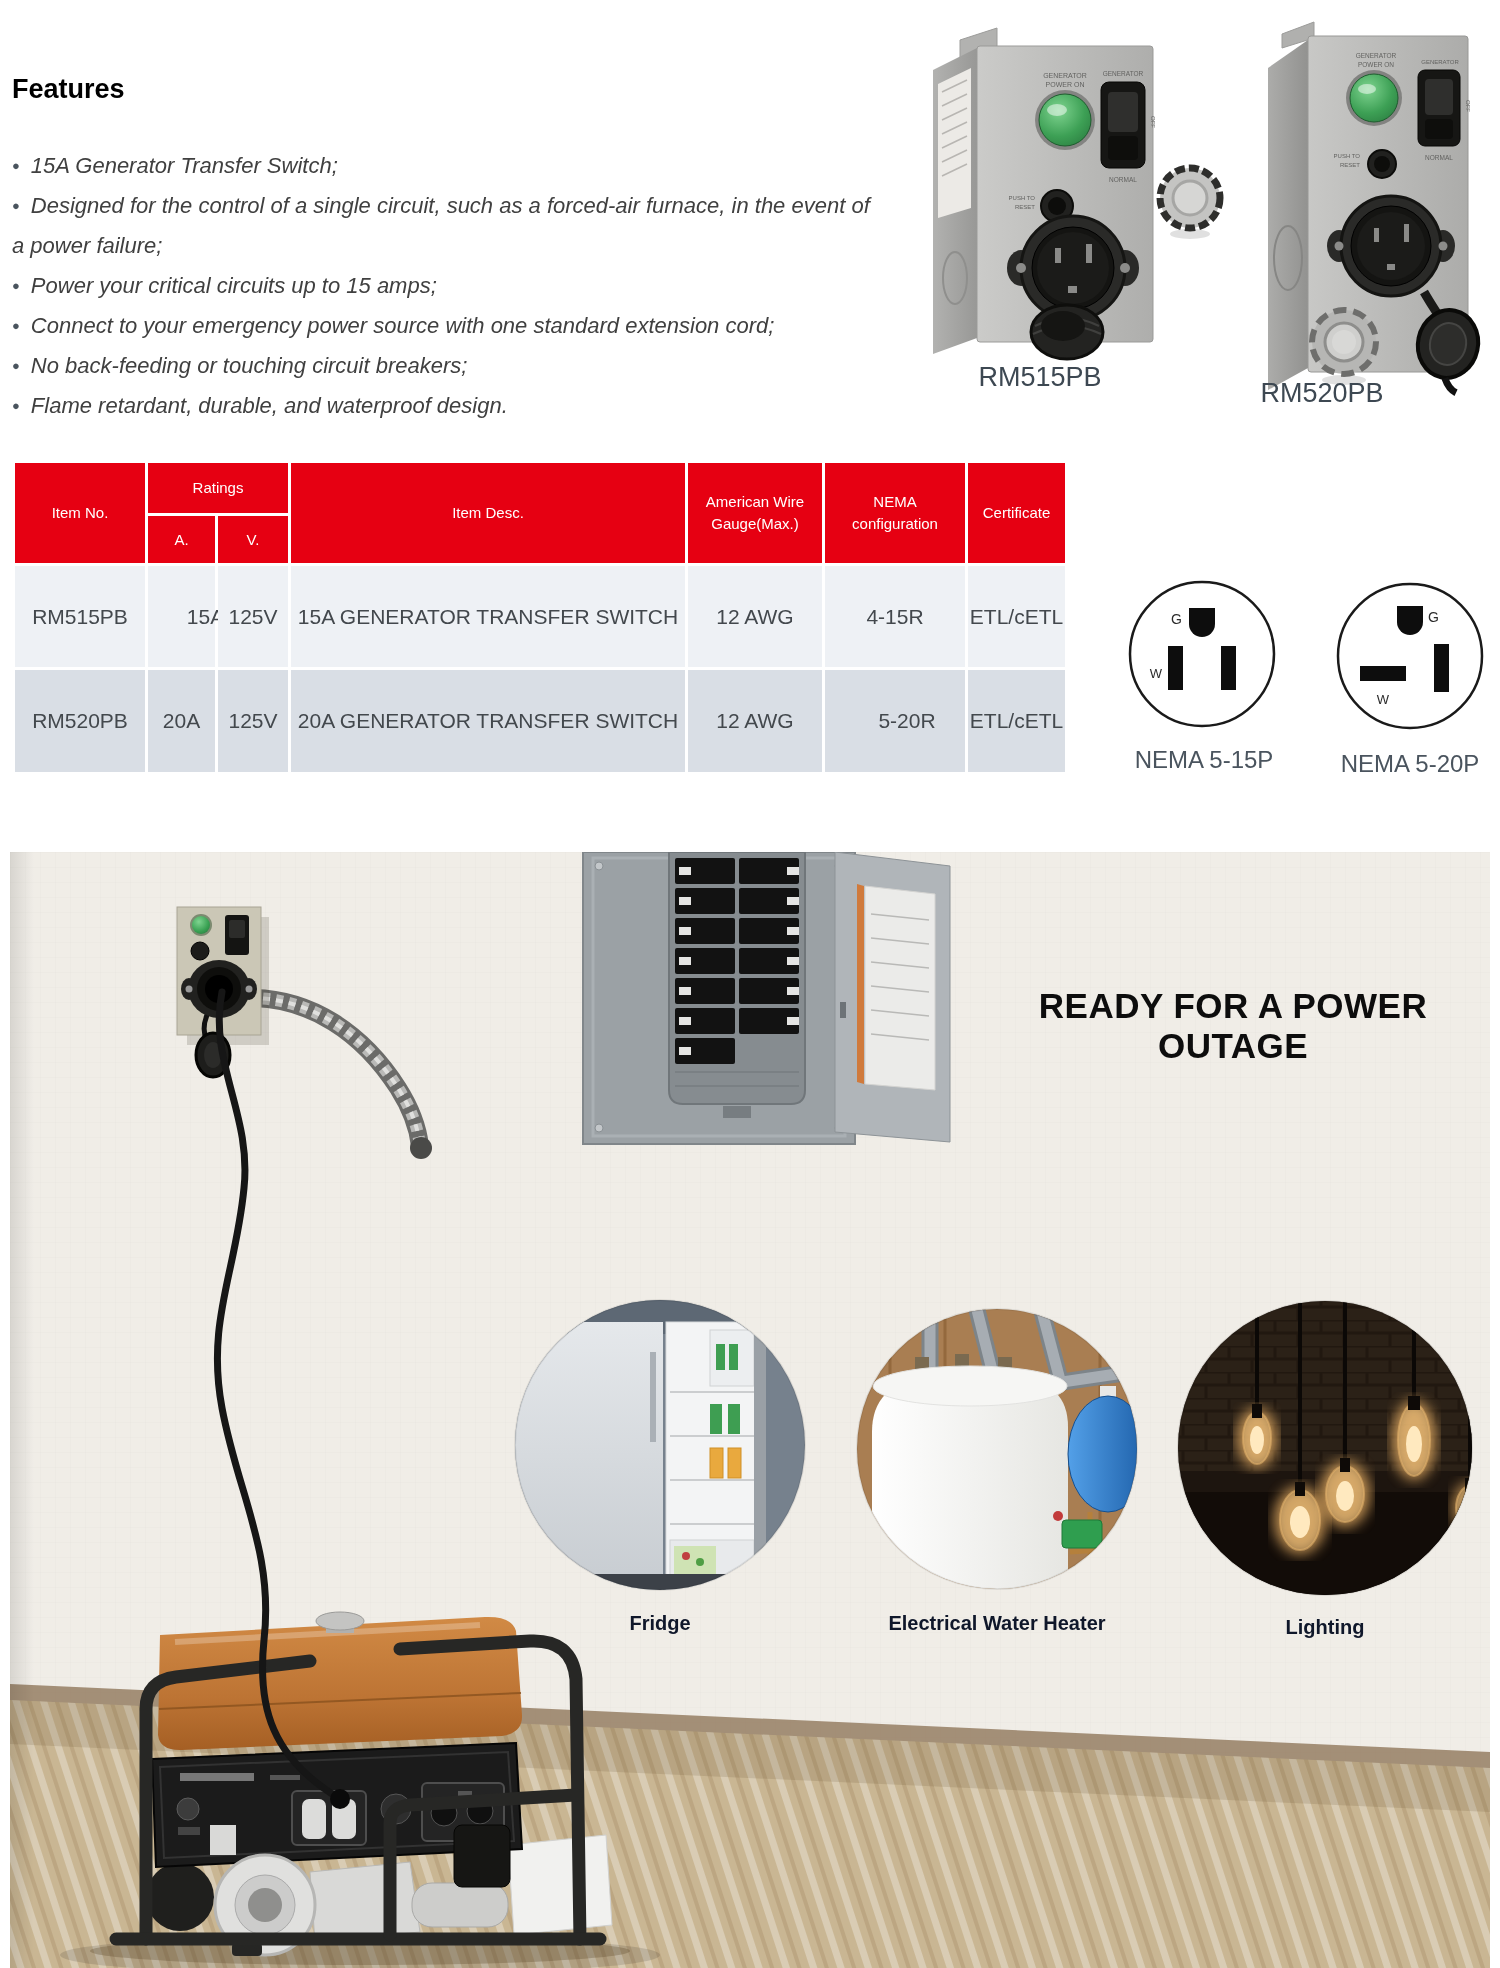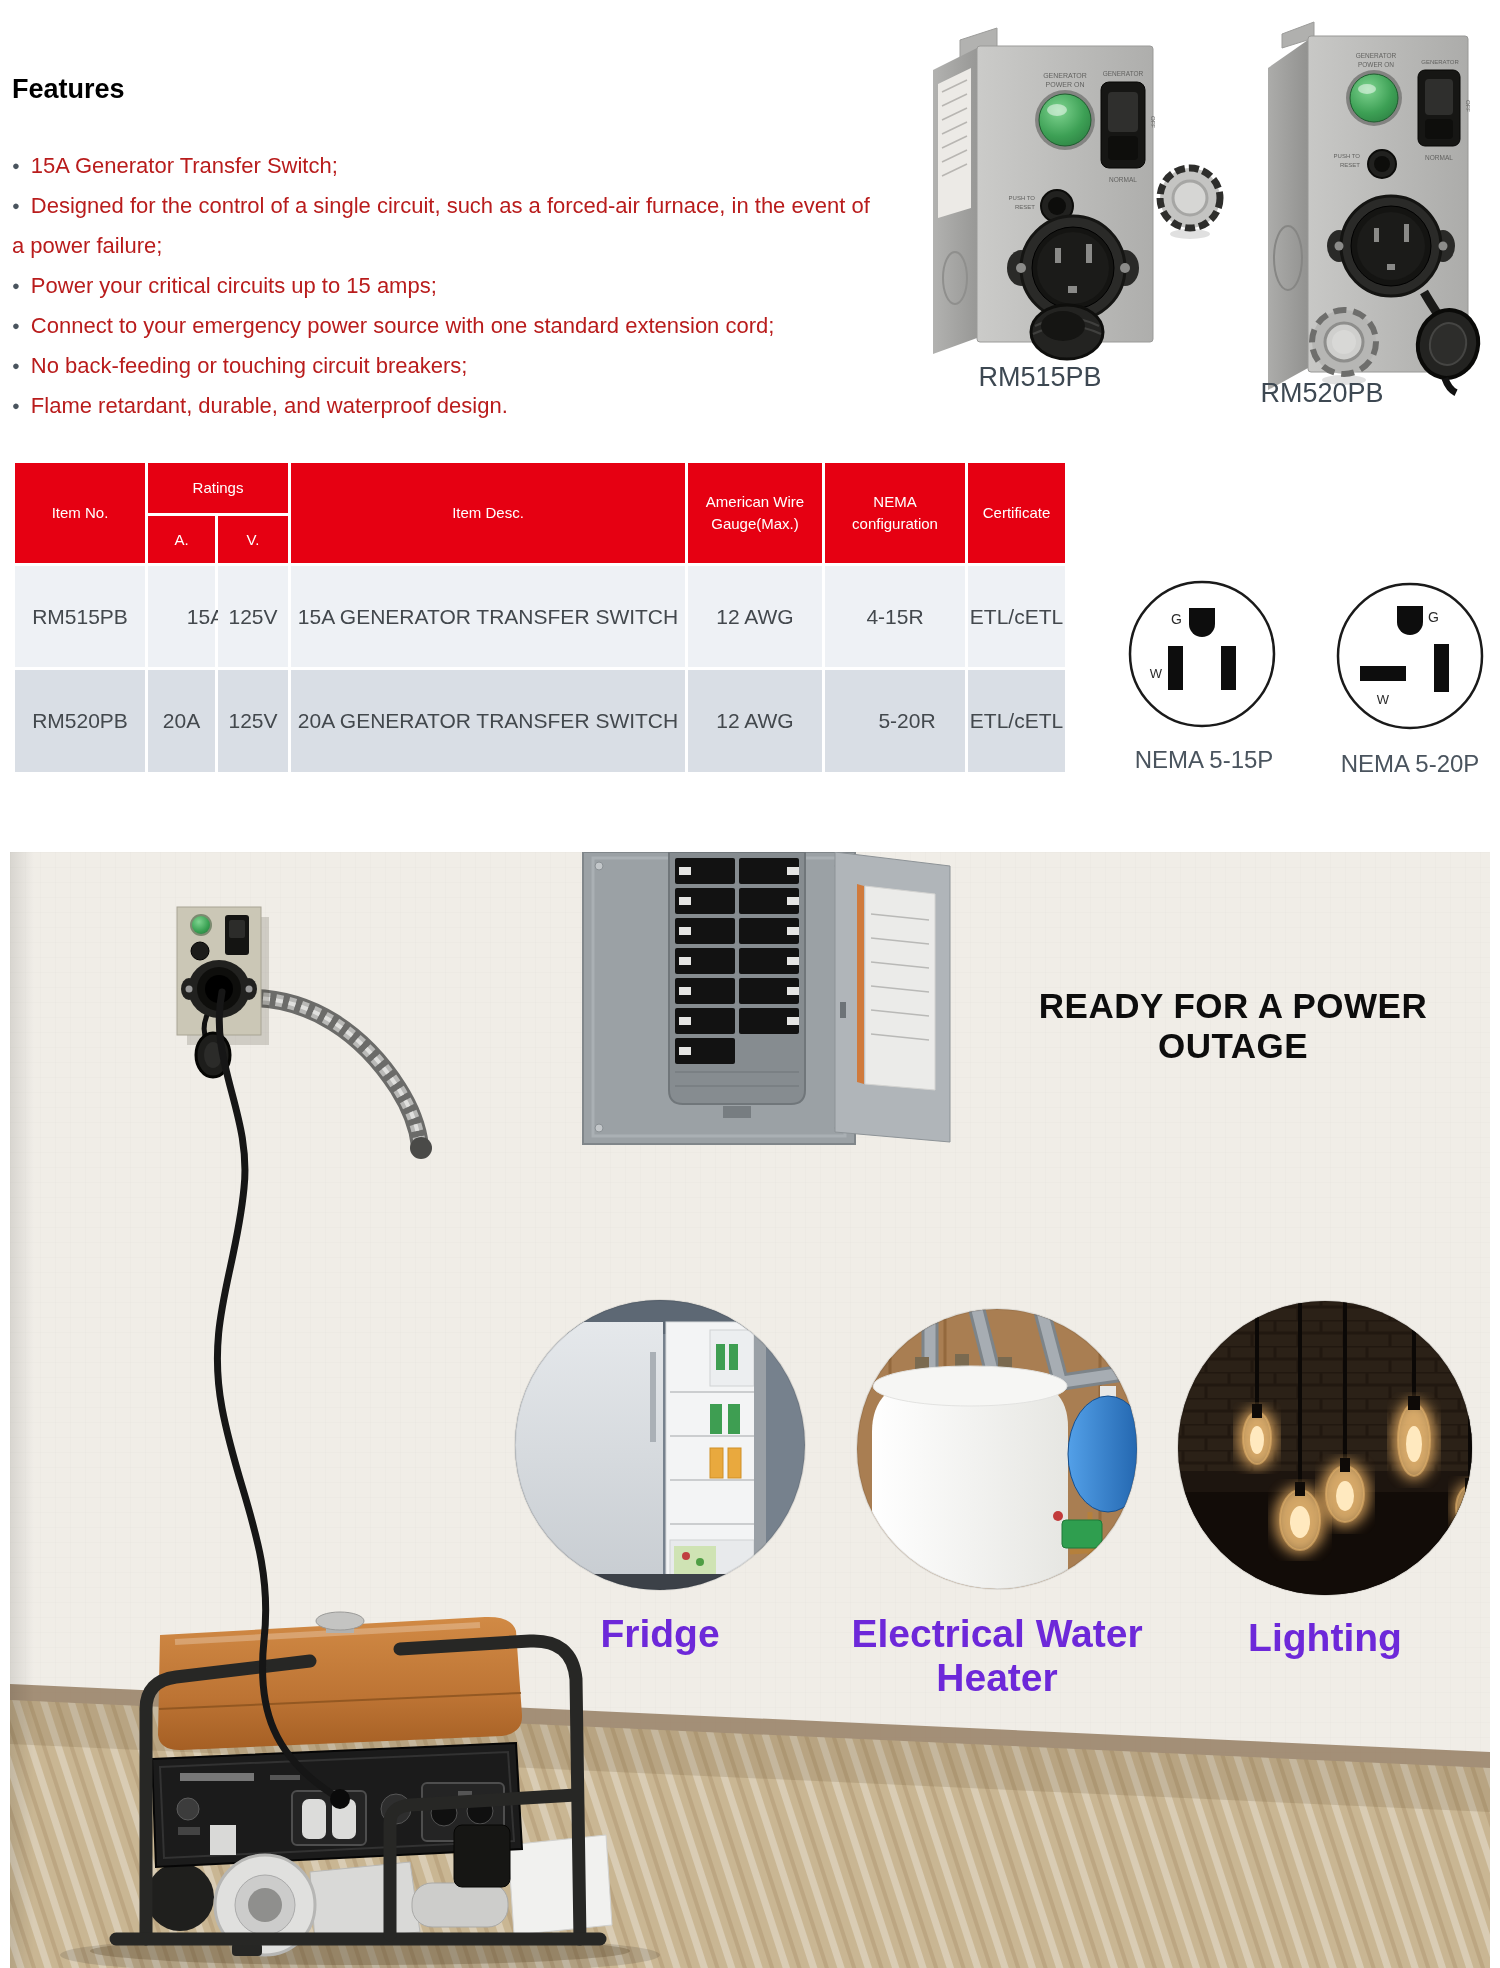--- a/index.html
+++ b/index.html
@@ -3,21 +3,21 @@
 <meta charset="utf-8">
 <style>
   html,body{margin:0;padding:0;}
   .page{position:relative;width:1500px;height:1968px;background:#ffffff;overflow:hidden;
         font-family:"Liberation Sans",sans-serif;color:#1a1a1a;}
   .abs{position:absolute;}
 
   
   .features-title{left:12px;top:74px;font-size:27px;font-weight:700;color:#000;}
   .features-list{left:12px;top:146px;width:860px;list-style:none;margin:0;padding:0;}
-  .features-list li{font-size:22px;line-height:40px;color:#b91c1c;}
+  .features-list li{font-size:22px;line-height:40px;color:#404040;font-style:italic;}
   .features-list li::before{content:"●";font-size:13px;margin-right:11px;vertical-align:3px;color:#4a545e;}
 
   
   .prod-label{font-size:27px;color:#3d4852;text-align:center;}
 
   
   .spec-table{left:15px;top:463px;width:1050px;display:grid;
       grid-template-columns:130px 67px 70px 394px 134px 140px 97px;
       grid-template-rows:50px 47px 101px 102px;gap:3px;}
   .cell{display:flex;align-items:center;justify-content:center;text-align:center;}
@@ -34,21 +34,21 @@
   .c-nema{grid-column:6;grid-row:1/3;}
   .c-cert{grid-column:7;grid-row:1/3;}
 
   
   .nema-label{font-size:24px;color:#4a545e;text-align:center;}
 
   
   .scene{left:10px;top:852px;width:1480px;height:1116px;}
   .scene-headline{left:983px;top:134px;width:480px;text-align:center;
       font-size:35px;font-weight:700;color:#0d0d0d;letter-spacing:.5px;}
-  .circle-label{top:760px;font-size:39px;font-weight:700;color:#6d28d9;text-align:center;}
+  .circle-label{top:760px;font-size:20px;font-weight:700;color:#0f172a;text-align:center;}
 </style>
 </head>
 <body>
 
 <div class="page">
 
   <div class="abs features-title">Features</div>
   <ul class="abs features-list">
     <li>15A Generator Transfer Switch;</li>
     <li>Designed for the control of a single circuit, such as a forced-air furnace, in the event of a power failure;</li>

